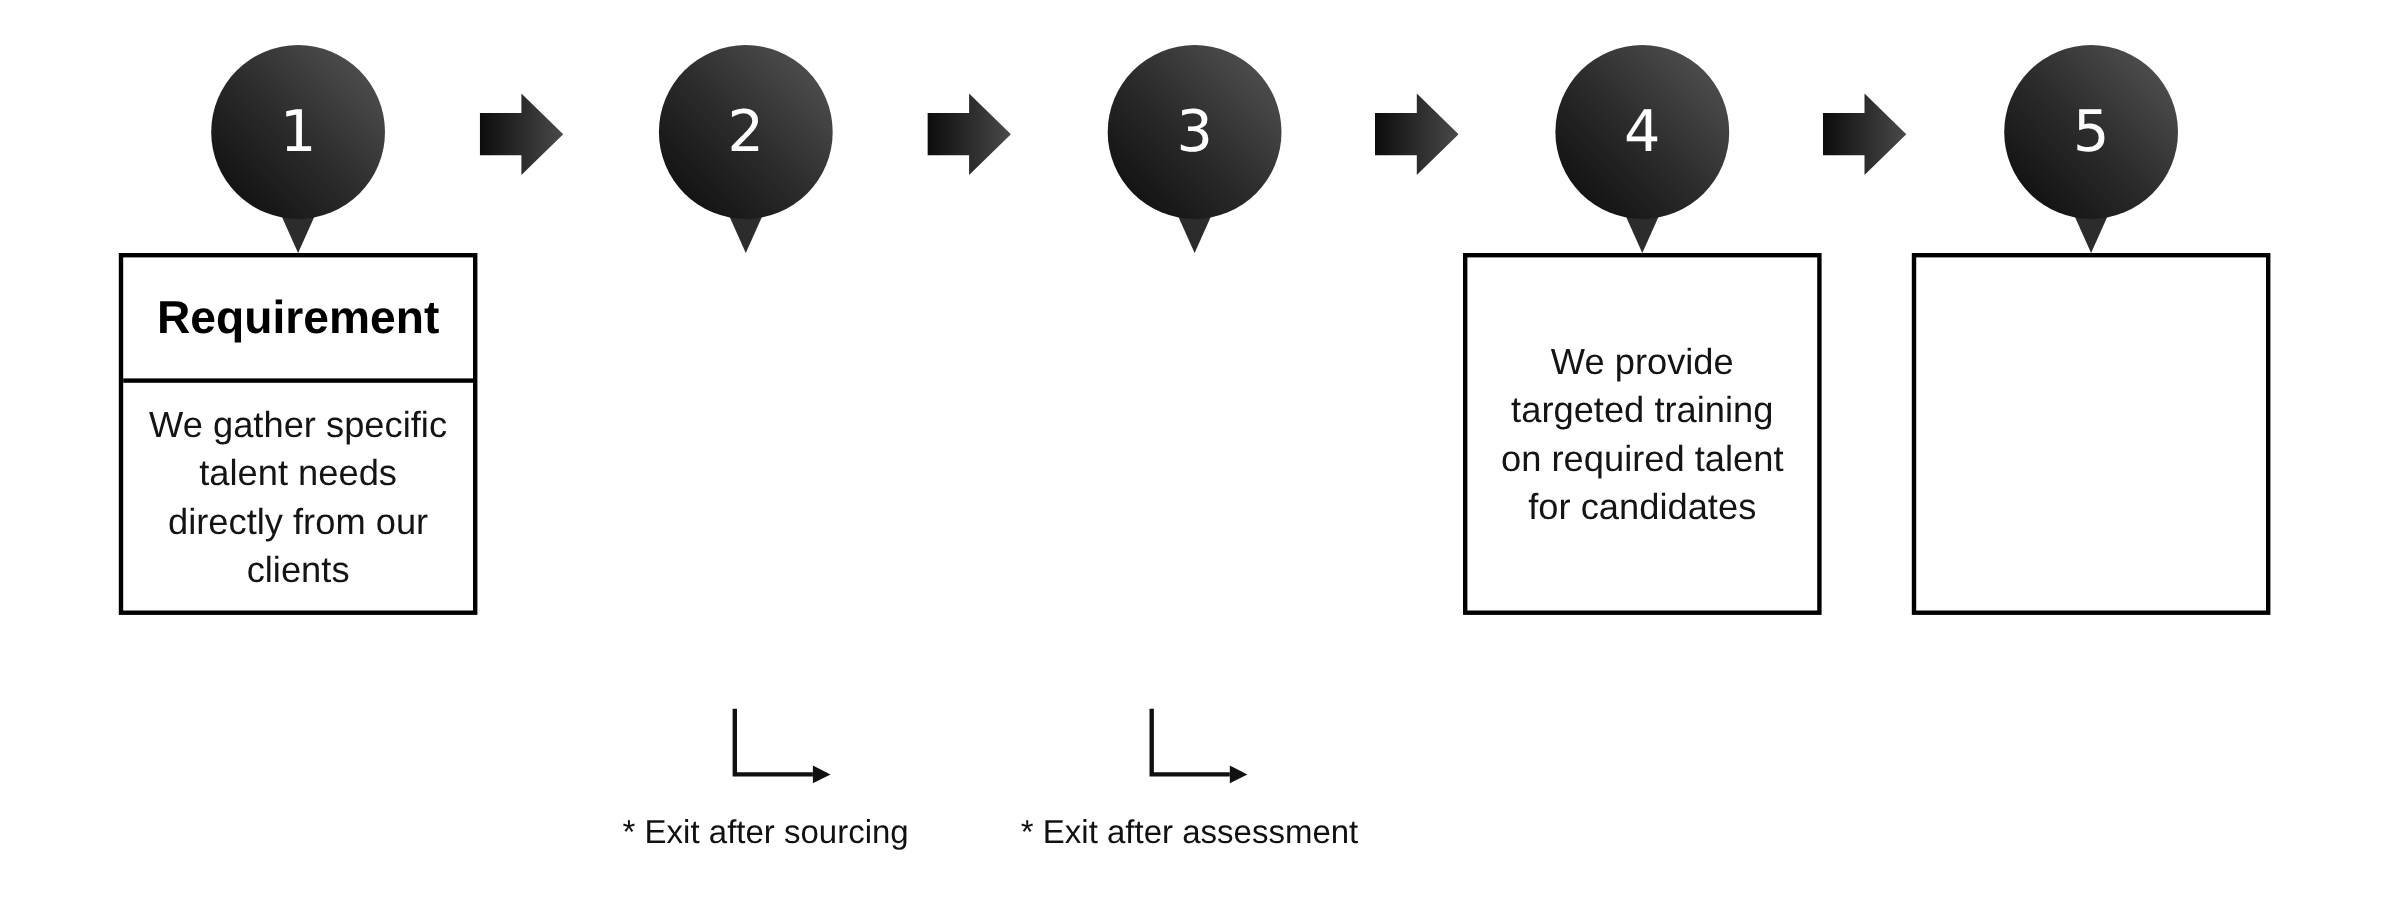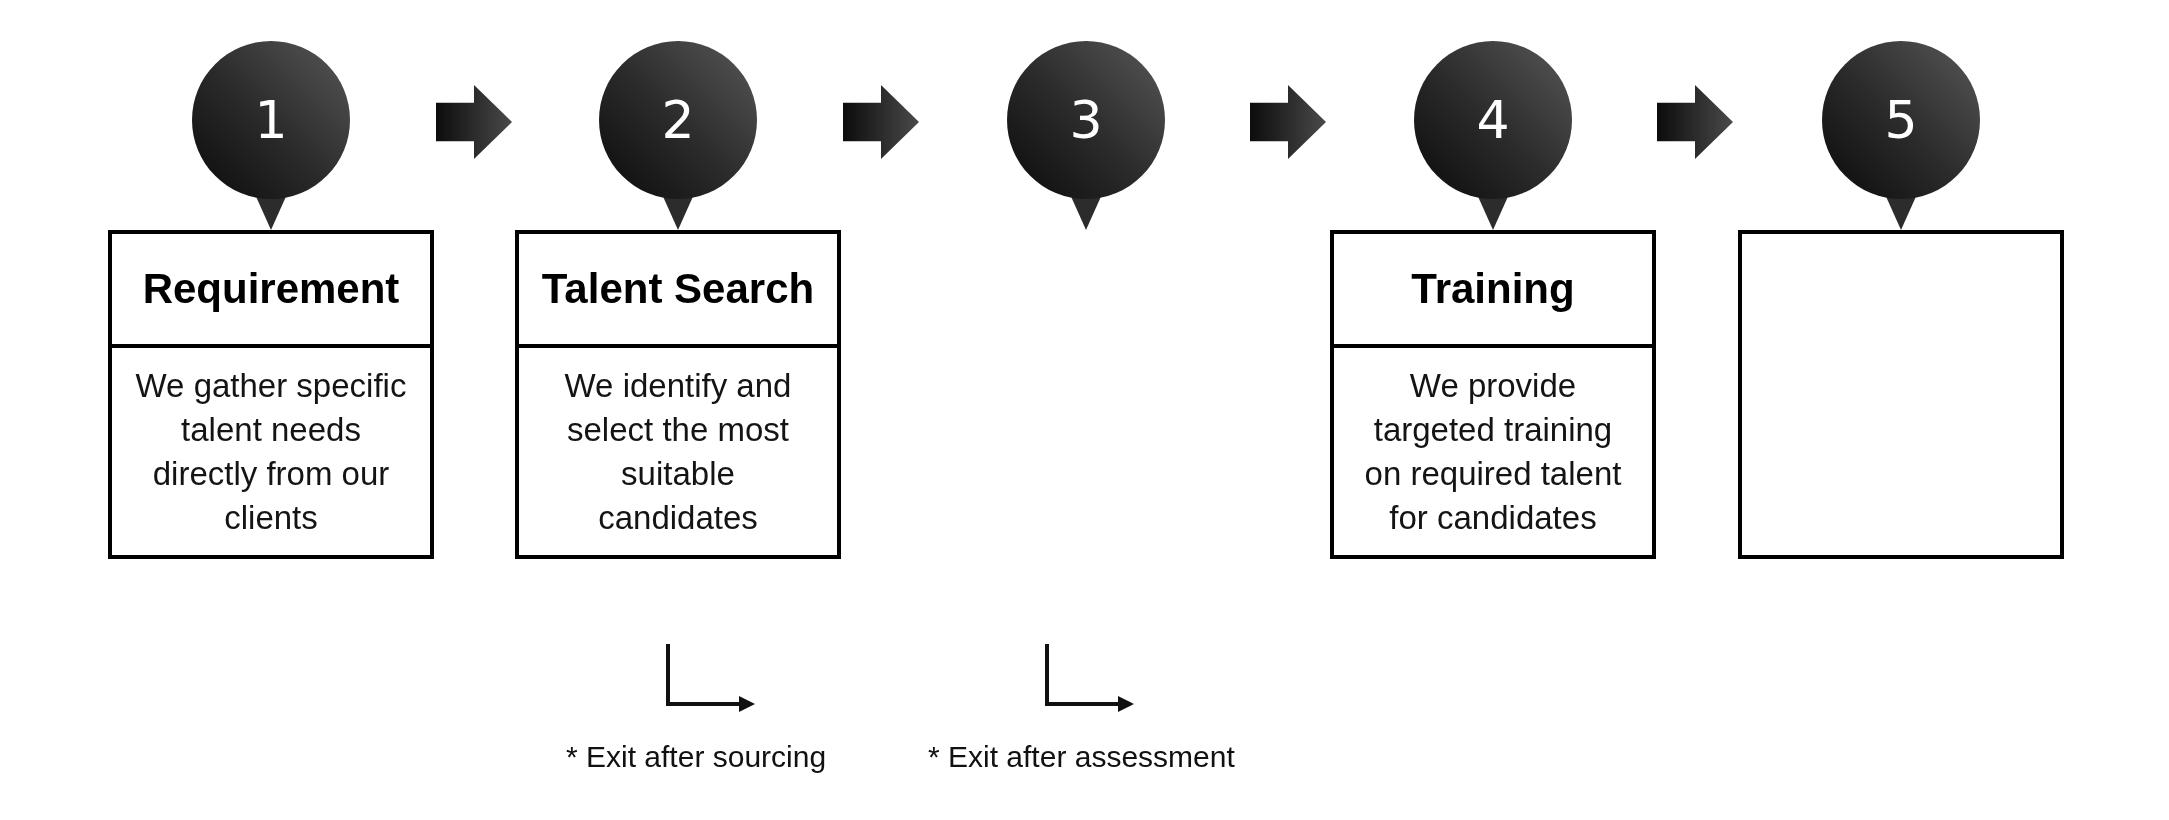--- a/index.html
+++ b/index.html
@@ -91,43 +91,35 @@
 directly from our
 clients</div>
     </div>
   </section>
 
   <section class="step step-2">
     <div class="pin-tail"></div>
     <div class="pin-circle">
       <span class="pin-number">2</span>
     </div>
-    <div class="card">
-      <div class="card-title">Talent Search</div>
-      <div class="card-body">We identify and
-select the most
-suitable
-candidates</div>
-    </div>
   </section>
 
   <section class="step step-3">
     <div class="pin-tail"></div>
     <div class="pin-circle">
       <span class="pin-number">3</span>
     </div>
   </section>
 
   <section class="step step-4">
     <div class="pin-tail"></div>
     <div class="pin-circle">
       <span class="pin-number">4</span>
     </div>
     <div class="card">
-      <div class="card-title">Training</div>
       <div class="card-body">We provide
 targeted training
 on required talent
 for candidates</div>
     </div>
   </section>
 
   <section class="step step-5">
     <div class="pin-tail"></div>
     <div class="pin-circle">

